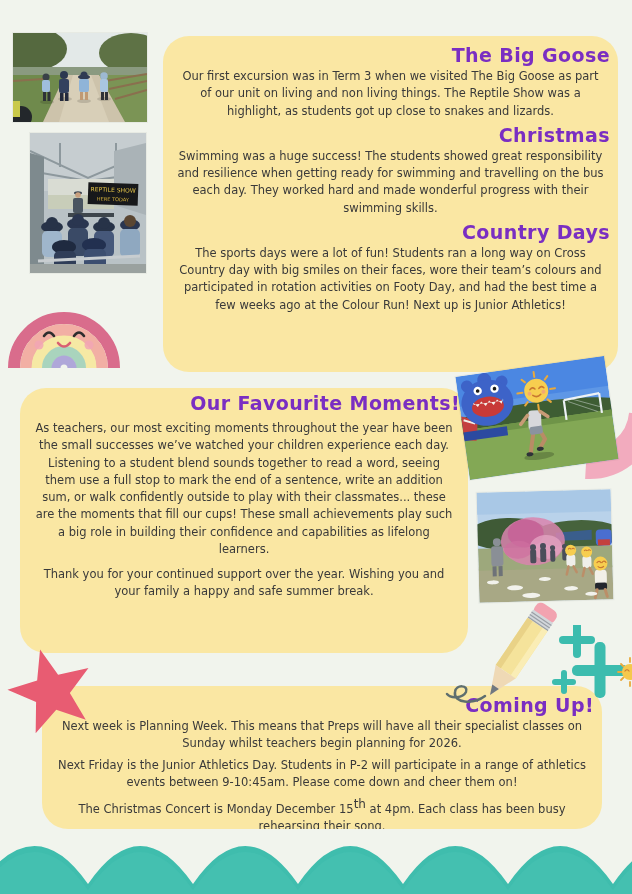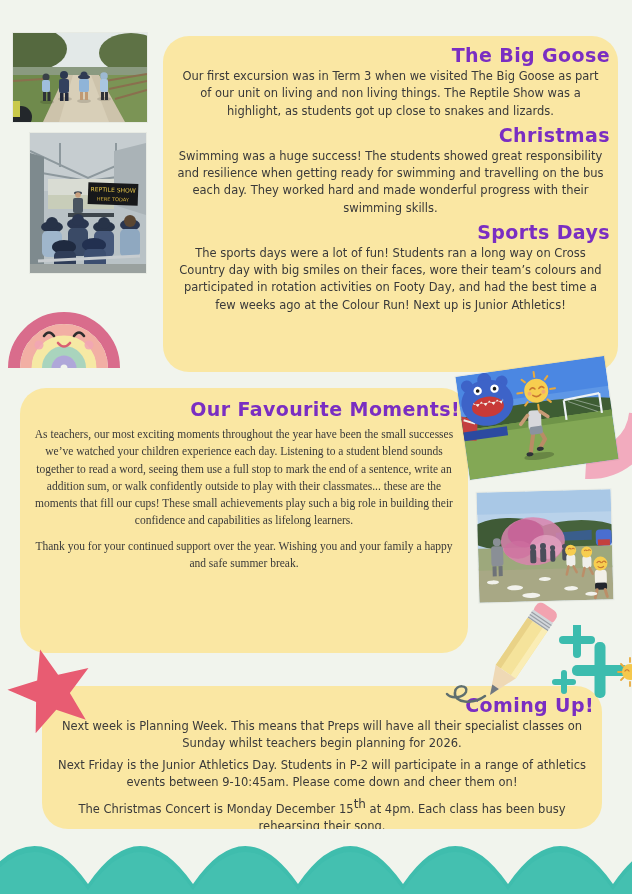--- a/index.html
+++ b/index.html
@@ -28,22 +28,22 @@
   }
   .body-text {
     font-size:11.5px;
     line-height:1.5;
     color:#3A3A3A;
     text-align:center;
     margin:2px 14px 4px;
   }
   .body-text sup { font-size:12px; }
   #card-term-recap   { left:163px; top:36px;  width:455px; height:336px; padding-top:4px; }
-  #card-fav-moments  { left:20px;  top:388px; width:448px; height:265px; padding-top:6px; }
-  #card-fav-moments .body-text { margin:6px 14px 8px;font-family:Liberation Serif, serif; }
+  #card-fav-moments  { left:20px;  top:388px; width:448px; height:265px; }
+  #card-fav-moments .body-text { margin:6px 14px 8px; }
   #card-coming-up    { left:42px;  top:686px; width:560px; height:143px; padding-top:4px; }
   .photo { position:absolute; z-index:3; box-shadow:0 0 0 1px rgba(0,0,0,0.04); }
   .photo svg { display:block; }
   #photo-farm-path   { left:13px;  top:33px;  width:134px; height:89px; }
   #photo-reptile-shed{ left:30px;  top:133px; width:116px; height:140px; }
   #photo-oval-run    { left:462px; top:366px; width:150px; height:104px; transform:rotate(-8deg); }
   #photo-colour-run  { left:478px; top:491px; width:134px; height:110px; transform:rotate(-1.5deg); }
   .deco { position:absolute; }
   #deco-rainbow  { left:8px;   top:284px; z-index:1; }
   #deco-pink-arc { left:560px; top:392px; z-index:1; }
@@ -151,21 +151,21 @@
     <path d="M 66 52 q 5 -7 10 0" stroke="#2E2E2E" stroke-width="2.6" fill="none" stroke-linecap="round"></path>
     <path d="M 50 59 q 6 7 12 0" stroke="#D95F72" stroke-width="2.6" fill="none" stroke-linecap="round"></path>
   </svg>
 </div>
 
 <div class="card" id="card-term-recap">
   <h2 class="heading">The Big Goose</h2>
   <p class="body-text">Our first excursion was in Term 3 when we visited The Big Goose as part of our unit on living and non living things. The Reptile Show was a highlight, as students got up close to snakes and lizards.</p>
   <h2 class="heading">Christmas</h2>
   <p class="body-text">Swimming was a huge success! The students showed great responsibility and resilience when getting ready for swimming and travelling on the bus each day. They worked hard and made wonderful progress with their swimming skills.</p>
-  <h2 class="heading">Sports Days</h2>
+  <h2 class="heading">Country Days</h2>
   <p class="body-text">The sports days were a lot of fun! Students ran a long way on Cross Country day with big smiles on their faces, wore their team’s colours and participated in rotation activities on Footy Day, and had the best time a few weeks ago at the Colour Run! Next up is Junior Athletics!</p>
 </div>
 
 <div class="deco" id="deco-pink-arc">
   <svg width="72" height="96" viewBox="0 0 72 96">
     <path d="M 84 22 A 55 55 0 0 1 26 72" stroke="#F2ABBE" stroke-width="30" fill="none"></path>
   </svg>
 </div>
 
 <div class="card" id="card-fav-moments">

